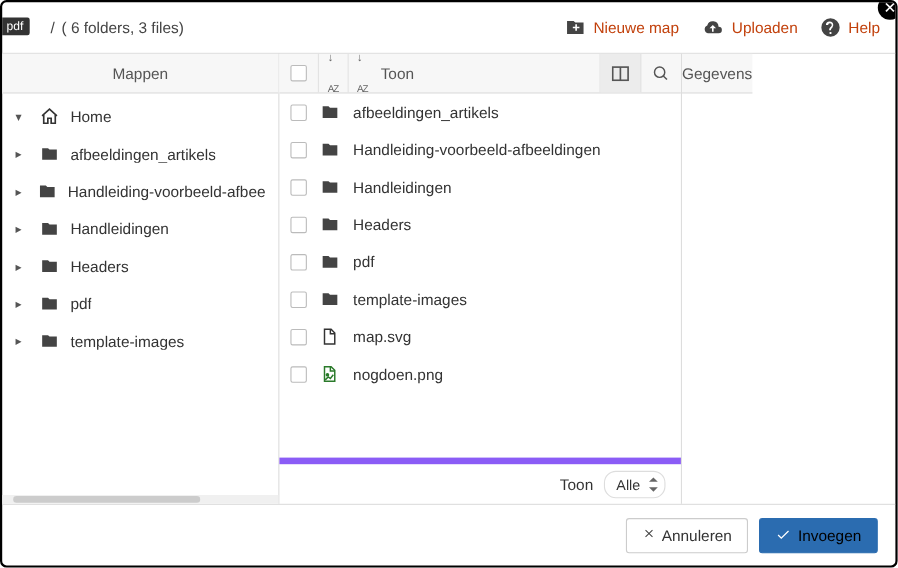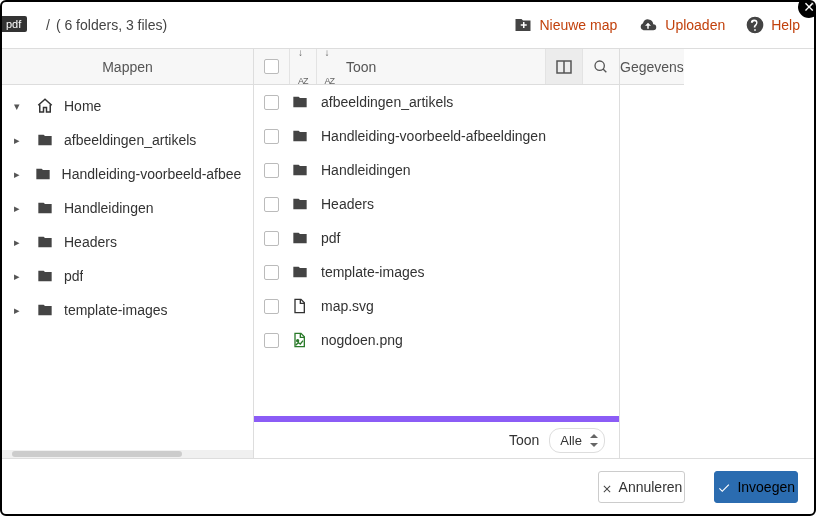--- a/index.html
+++ b/index.html
@@ -205,30 +205,29 @@
       height: 56px;
       border-top: 1px solid #ddd;
       display: flex;
       align-items: center;
       justify-content: flex-end;
       gap: 10px;
       padding: 0 16px;
     }
     .btn {
       display: inline-flex;
-      align-items: flex-end;
+      align-items: flex-start;
       gap: 6px;
       border: 1px solid #ccc;
       background: #fff;
-      padding: 7px 2px;
+      padding: 7px 14px;
       border-radius: 3px;
       font-size: 14px;
       cursor: pointer;
       color: #333;
-      margin-left: 19px;
     }
     .btn.primary {
       background: #2b6cb0;
       border-color: #2b6cb0;
       color: #000000;
     }
     .btn.primary svg { fill: #fff; }
     .sort-ico {
       display: inline-flex;
       font-size: 10px;

